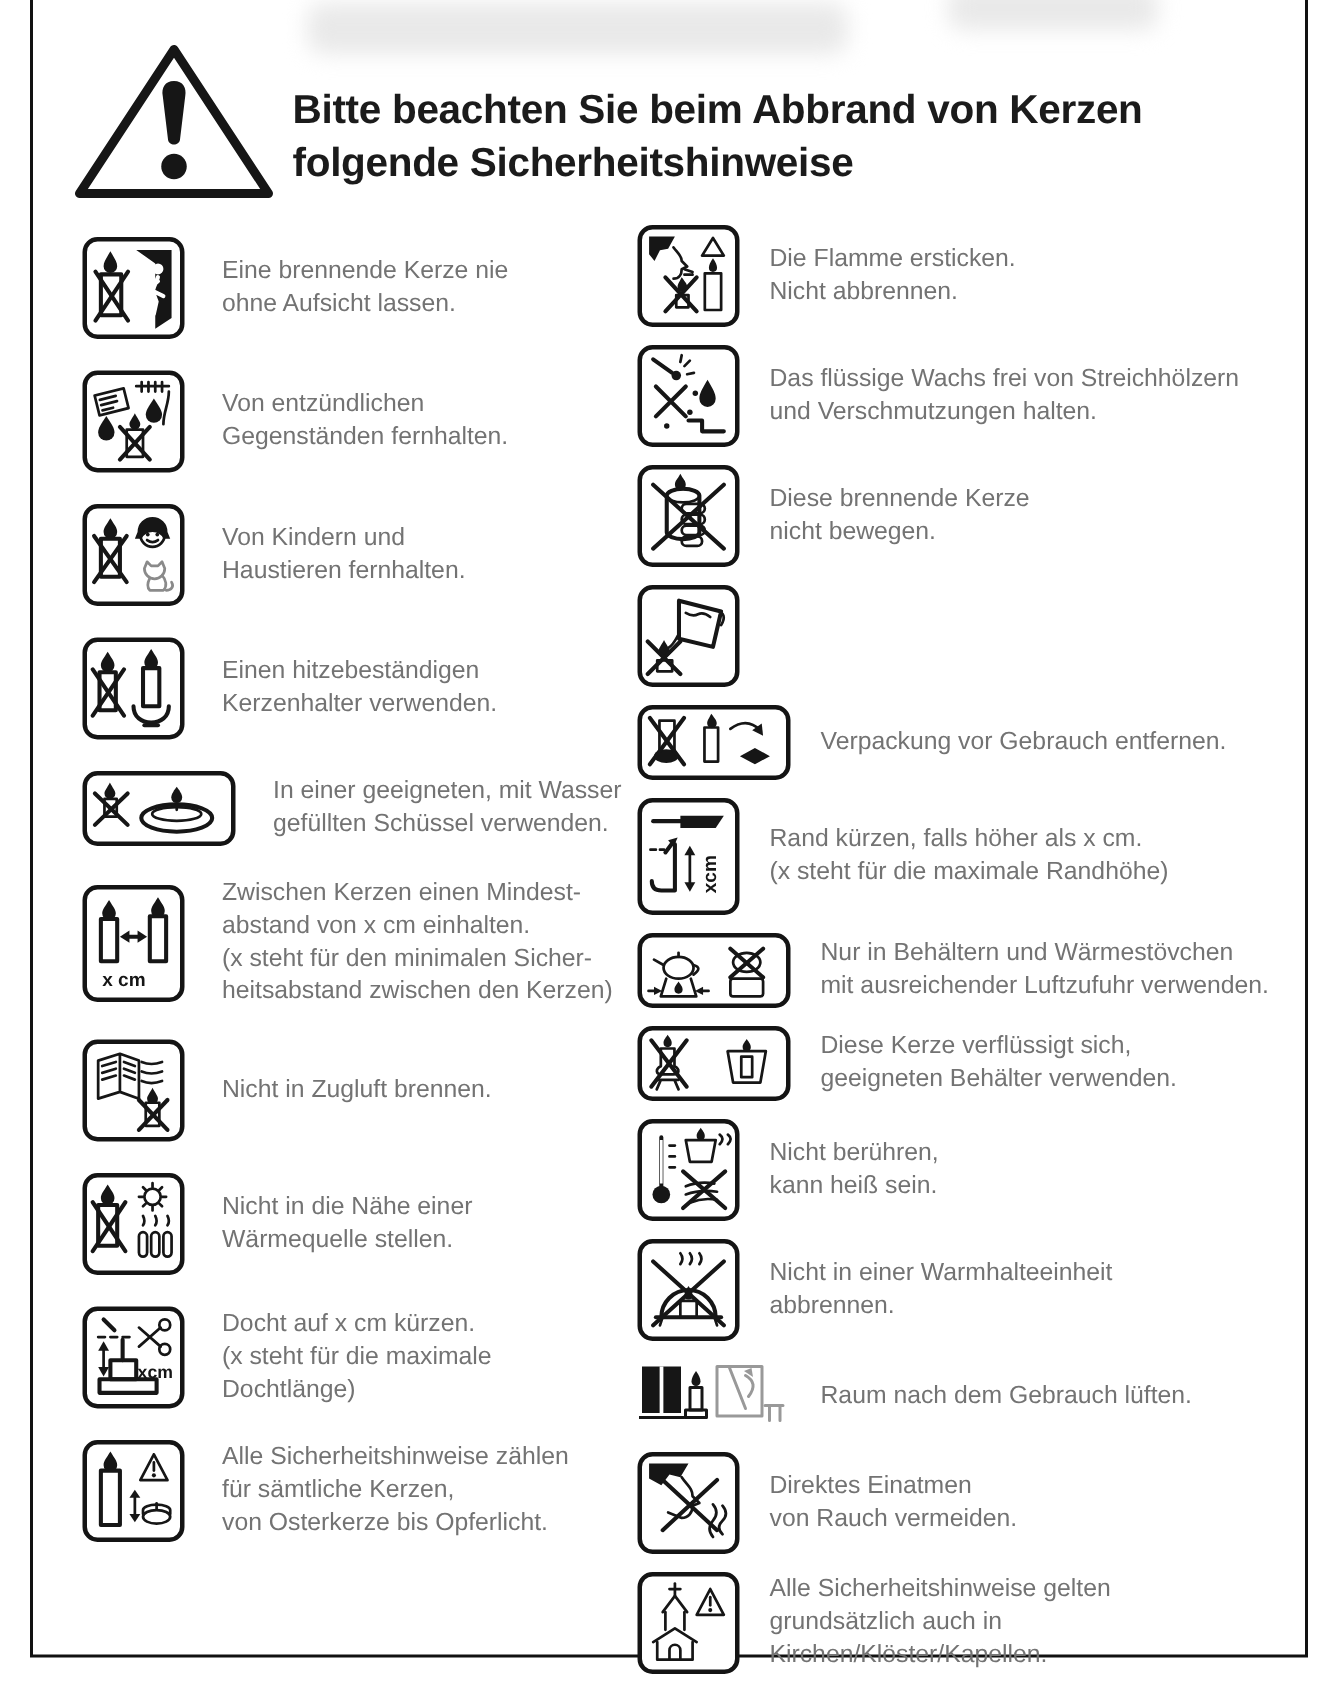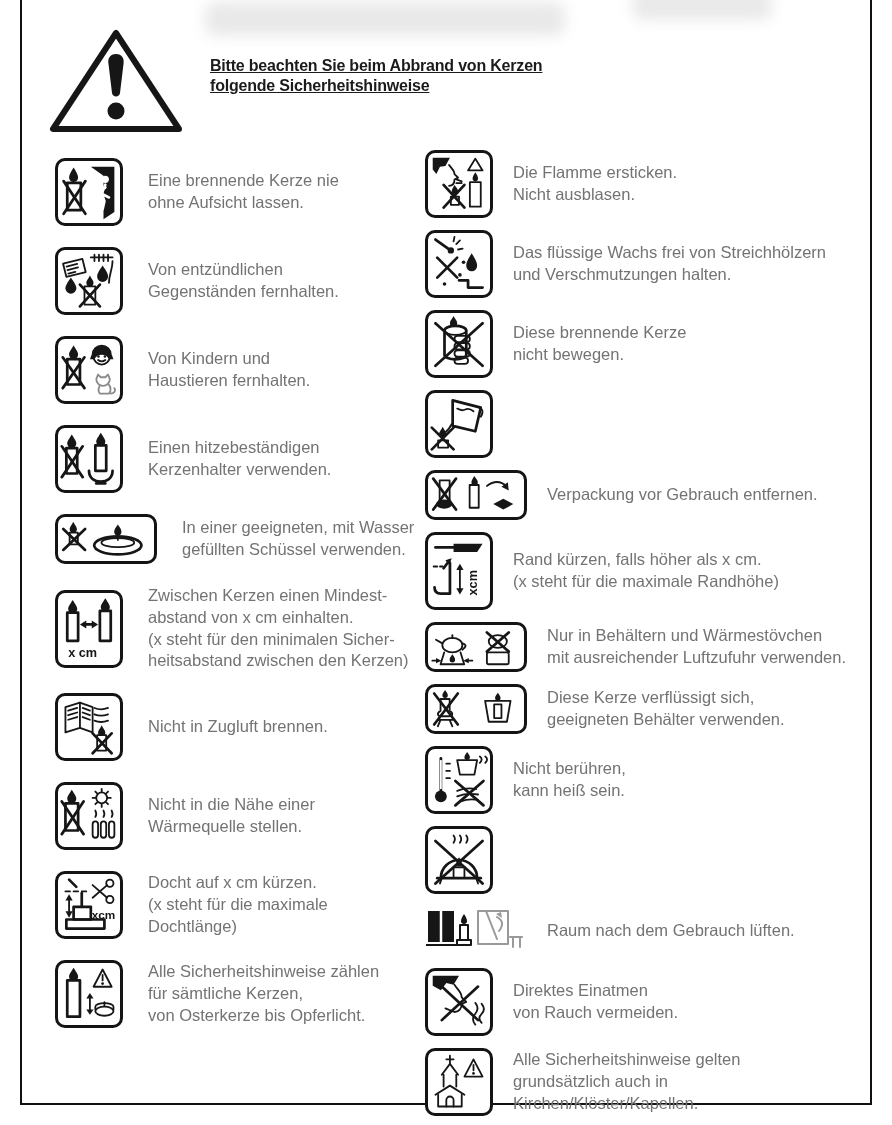--- a/index.html
+++ b/index.html
@@ -4,22 +4,22 @@
 <style>
   html,body{margin:0;padding:0;background:#fff;}
   .canvas{position:relative;width:892px;height:1125px;background:#fff;overflow:hidden;
           font-family:"Liberation Sans",sans-serif;color:#2b2b2b;}
   .frame{position:absolute;left:20px;top:-8px;width:852px;height:1113px;
          border:2.5px solid #111;box-sizing:border-box;}
   .smudge{position:absolute;background:#e9e9e9;filter:blur(7px);border-radius:10px;}
   .smudge.a{left:205px;top:2px;width:360px;height:34px;}
   .smudge.b{left:632px;top:-10px;width:140px;height:30px;}
   .warn-tri{position:absolute;left:46px;top:26px;}
-  .title{position:absolute;left:210px;top:56px;font-size:16px;font-weight:bold;
-         line-height:1.28;color:#1b1b1b;white-space:pre-line;letter-spacing:-0.2px;text-decoration:underline;}
+  .title{position:absolute;left:195px;top:56px;font-size:27px;font-weight:bold;
+         line-height:1.28;color:#1b1b1b;white-space:pre-line;letter-spacing:-0.2px;}
   .col{position:absolute;}
   .col-left{left:55px;top:158px;width:370px;}
   .col-right{left:425px;top:150px;width:440px;}
   .row{display:flex;align-items:center;}
   .col-left .row{margin-bottom:21px;}
   .col-right .row{margin-bottom:12px;}
   .ibox{flex:none;border:3.5px solid #141414;border-radius:10px;background:#fff;
         display:flex;align-items:center;justify-content:center;box-sizing:border-box;}
   .sq{width:68px;height:68px;}
   .tallbox{width:68px;height:78px;}
@@ -257,21 +257,21 @@
           <path class="fil" d="M27 33c-2 4-3 5-3 7a3.5 3.5 0 0 0 7 0c0-2-1-3-4-7z"></path>
           <rect class="st thin" x="23" y="46" width="9" height="9"></rect>
           <line class="st" x1="15" y1="33" x2="38" y2="58"></line>
             <line class="st" x1="38" y1="33" x2="15" y2="58"></line>
           <path class="st thin" d="M42 17h16l-8-13z"></path>
           <path class="fil" d="M50 19c-2 3-3 5-3 7a3 3 0 0 0 6 0c0-2-1-4-3-7z"></path>
           <rect class="st thin" x="44" y="30" width="12" height="27"></rect>
         </svg>
       </div>
       <div class="txt">Die Flamme ersticken.
-Nicht ausblasen.</div>
+Nicht abbrennen.</div>
     </div>
 
     <div class="row">
       <div class="ibox sq">
         <svg width="58" height="58" viewBox="0 0 64 64">
           <line class="st" x1="6" y1="5" x2="20" y2="15" stroke-width="4"></line>
           <circle class="fil" cx="23" cy="17" r="3.5"></circle>
           <path class="st thin" d="M29 10l4-4M31 16l5-1M26 7l1-5"></path>
           <line class="st" x1="8" y1="25" x2="30" y2="47"></line>
             <line class="st" x1="30" y1="25" x2="8" y2="47"></line>
@@ -419,20 +419,22 @@
           <path class="st thin" d="M26 5q3 4 0 8M33 5q3 4 0 8M40 5q3 4 0 8"></path>
           <path class="st" d="M12 52a20 20 0 0 1 40 0"></path>
           <line class="st" x1="8" y1="52" x2="56" y2="52"></line>
           <path class="st thin" d="M13 52l-2 6M51 52l2 6"></path>
           <rect class="st thin" x="26" y="40" width="12" height="12"></rect>
           <path class="fil" d="M32 29c-2 3-3 5-3 7a3 3 0 0 0 6 0c0-2-1-4-3-7z"></path>
           <line class="st" x1="6" y1="11" x2="58" y2="58" stroke-width="5"></line>
           <line class="st" x1="58" y1="11" x2="6" y2="58" stroke-width="5"></line>
         </svg>
       </div>
+      <div class="txt">Nicht in einer Warmhalteeinheit
+abbrennen.</div>
     </div>
 
     <div class="row">
       <div class="ibox wide noborder">
         <svg width="100" height="48" viewBox="0 0 100 48">
           <rect class="fil" x="2" y="4" width="26" height="31"></rect>
           <line x1="15" y1="4" x2="15" y2="35" stroke="#fff" stroke-width="2.5"></line>
           <line class="st thin" x1="0" y1="38" x2="30" y2="38"></line>
           <path class="fil" d="M38 7c-2 3-3 5-3 7a3 3 0 0 0 6 0c0-2-1-4-3-7z"></path>
           <rect class="st thin" x="34" y="18" width="8" height="15"></rect>

